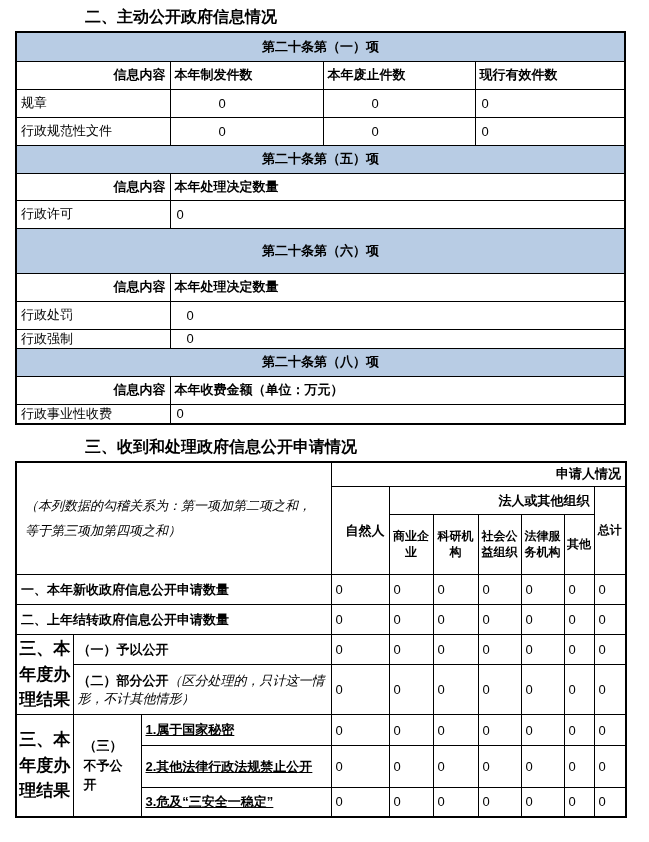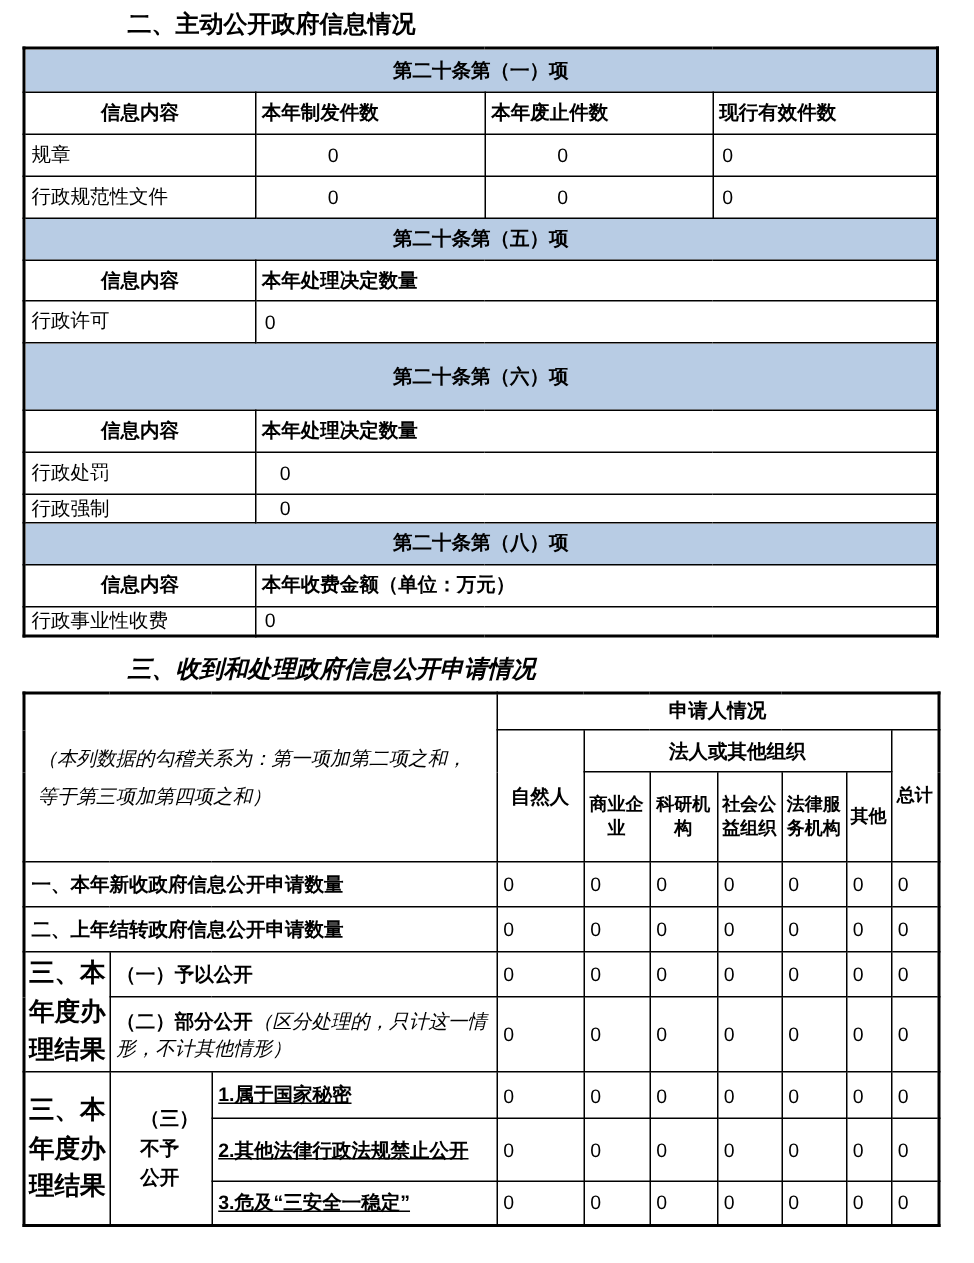--- a/index.html
+++ b/index.html
@@ -6,43 +6,43 @@
   body {
     width:649px; height:842px; background:#ffffff; color:#000;
     font-family:"Liberation Sans","DejaVu Sans",sans-serif;
     overflow:hidden;
   }
   .page { box-sizing:border-box; padding:6px 0 0 15px; }
   .sec-title {
     font-size:16px; font-weight:bold; line-height:22px;
     margin:0 0 3px 70px;
   }
-  .sec-title.second { margin-top:11px;font-style:italic; }
+  .sec-title.second { margin-top:11px; }
   table { border-collapse:collapse; table-layout:fixed; }
   td {
     border:1px solid #000; font-size:13px; padding:0 4px;
     overflow:hidden; word-break:break-word; vertical-align:middle;
   }
   #t2 { width:609px; border:2px solid #000; }
   #t3 { width:610px; border:2px solid #000; }
   .blue { background:#b8cce4; font-weight:bold; text-align:center; }
   .chdr { font-weight:bold; }
-  .center { text-align:center; }
+  .center { text-align:right; }
   .pad48 { padding-left:48px; }
   .pad16 { padding-left:16px; }
   .pad6  { padding-left:6px; }
   .blabel { font-weight:bold; }
   .notecell {
     font-style:italic; font-weight:normal;
     font-family:"Liberation Serif","DejaVu Serif",serif;
     font-size:13px; line-height:1.95; padding:4px 8px;
   }
   .orghdr { font-size:12px; font-weight:bold; text-align:center; padding:0 2px; line-height:1.3; }
   .grpcell { font-weight:bold; text-align:center; font-size:17px; padding:0 1px; word-break:break-all; line-height:1.5; }
-  .refusecell { font-weight:bold; font-size:13px; padding:0 20px; word-break:break-all; line-height:1.5; }
+  .refusecell { font-weight:bold; font-size:13px; padding:0 10px; word-break:break-all; line-height:1.5; }
   .itemcell { font-weight:bold;text-decoration:underline; }
   .vcell { padding-left:4px; }
   .inote {
     font-style:italic; font-weight:normal;
     font-family:"Liberation Serif","DejaVu Serif",serif;
   }
   .dashedb { border-bottom:2px dashed #9a9a9a; }
 </style>
 </head>
 <body>

